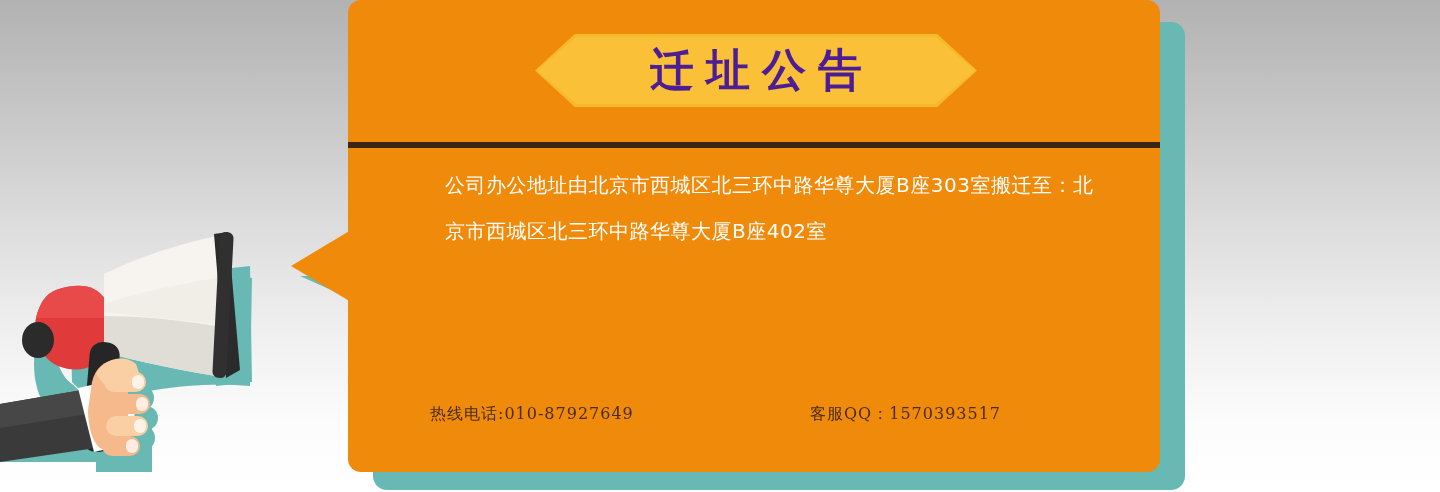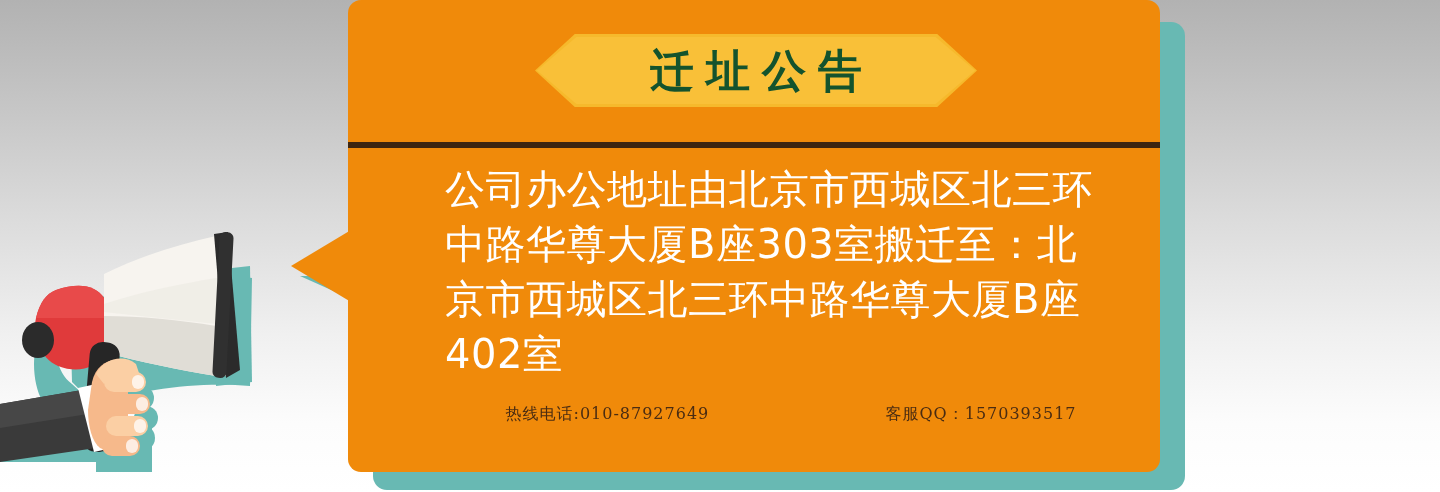--- a/index.html
+++ b/index.html
@@ -81,59 +81,58 @@
     top: 34px;
     width: 442px;
     height: 73px;
     background: #f6b92c;
     clip-path: polygon(0% 50%, 9% 0%, 91% 0%, 100% 50%, 91% 100%, 9% 100%);
   }
   .banner-title {
     position: relative;
     font-size: 44px;
     font-weight: bold;
-    color: #14532d;
+    color: #4c1d95;
     letter-spacing: 12px;
     text-indent: 12px;
     line-height: 1;
-    font-family: Liberation Sans, sans-serif;
+    font-family: Liberation Serif, serif;
   }
 
   
   .divider {
     position: absolute;
     left: 0px;
     top: 142px;
     width: 812px;
     height: 6px;
     background: #3d2510;
   }
 
   
   .body-text {
     position: absolute;
     left: 97px;
     top: 162px;
     width: 650px;
     color: #ffffff;
-    font-size: 40px;
-    line-height: 55px;
+    font-size: 20px;
+    line-height: 46px;
     font-family: "DejaVu Sans", "Liberation Sans", sans-serif;
     letter-spacing: 0.5px;
   }
 
   
   .footer {
     position: absolute;
-    left: 113px;
+    left: 82px;
     top: 404px;
     width: 660px;
     display: flex;
     align-items: center;
-    justify-content: center;
   }
   .footer-item {
     color: #4a2c12;
     font-size: 16px;
     font-family: "DejaVu Serif", "Liberation Serif", serif;
     letter-spacing: 1px;
     white-space: nowrap;
   }
   .footer-item.phone { width: 380px; }
 

